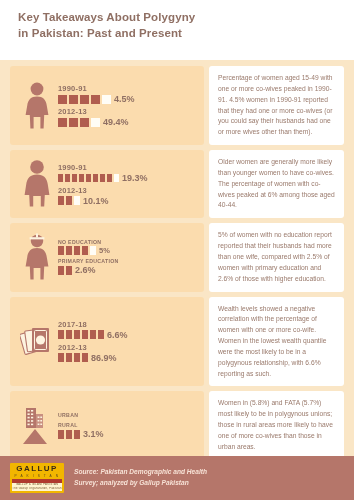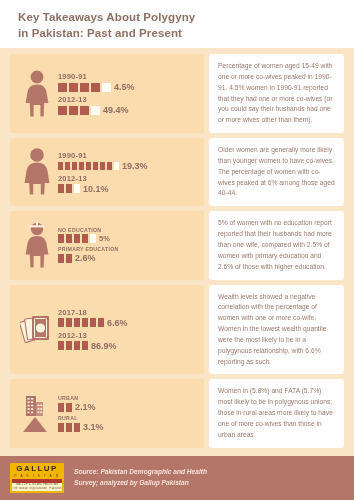--- a/index.html
+++ b/index.html
@@ -11,21 +11,21 @@
     height: 500px;
     background: #fae6c6;
     font-family: "Liberation Sans", sans-serif;
     overflow: hidden;
     position: relative;
   }
 
   
   .header {
     background: #ffffff;
-    height: 48px;
+    height: 60px;
     padding: 10px 18px 0 18px;
     box-sizing: border-box;
   }
   .header-title {
     font-size: 11.5px;
     font-weight: bold;
     color: #8f6f63;
     line-height: 1.35;
     letter-spacing: 0.1px;
     white-space: pre-line;
@@ -403,27 +403,20 @@
             </g>
           </g>
           <g>
             <path d="M3 38L15 23l12 15z" fill="#b5766a"></path>
           </g>
         </svg>
       </div>
       <div class="rows-cell">
         <div>
           <div class="row-label small">URBAN</div>
-          <div class="bar-line">
-            <div class="squares">
-              <span class="sq narrow"></span>
-                <span class="sq narrow"></span>
-            </div>
-            <span class="pct">2.1%</span>
-          </div>
         </div>
         <div>
           <div class="row-label small">RURAL</div>
           <div class="bar-line">
             <div class="squares">
               <span class="sq narrow"></span>
                 <span class="sq narrow"></span>
                 <span class="sq narrow"></span>
             </div>
             <span class="pct">3.1%</span>

